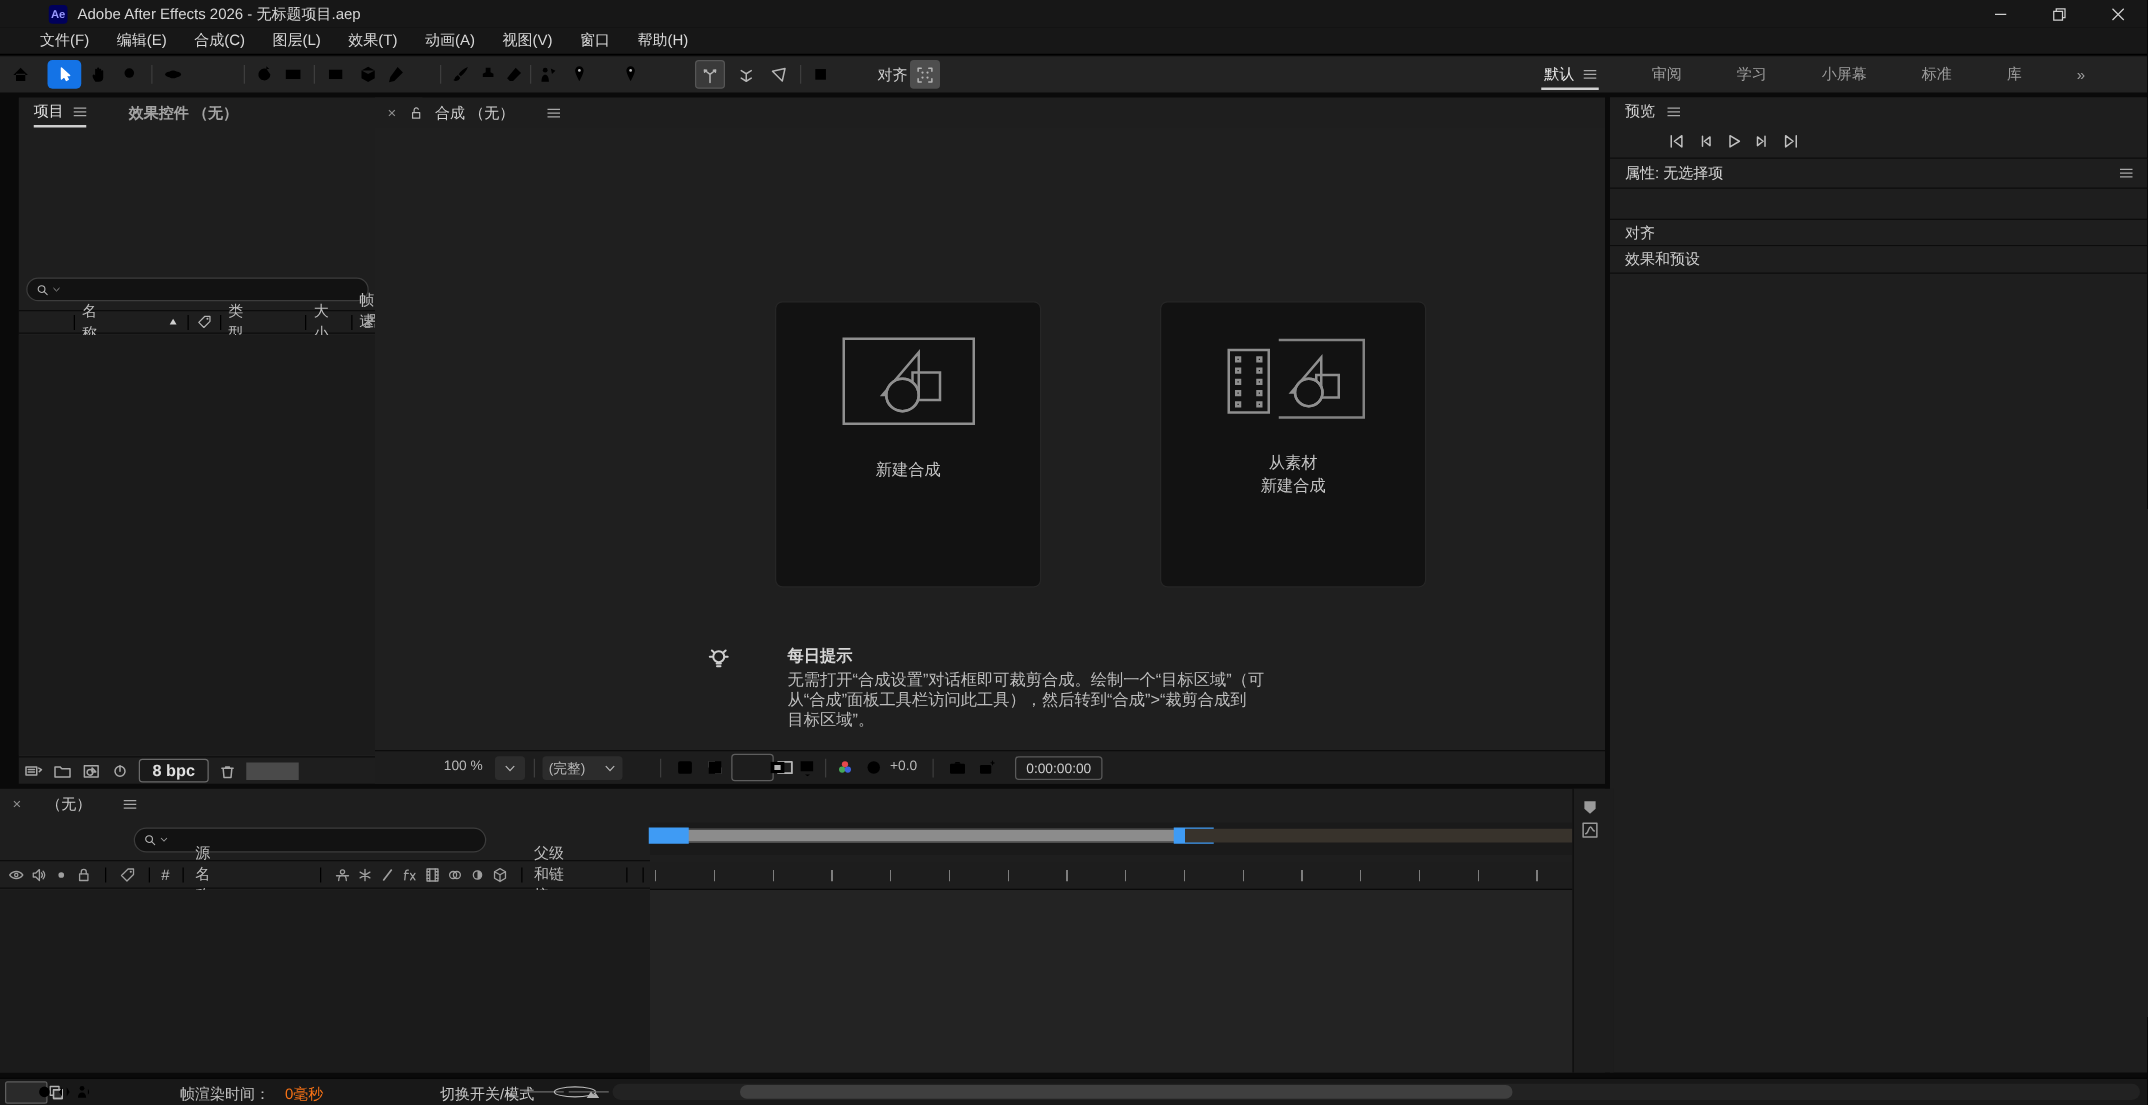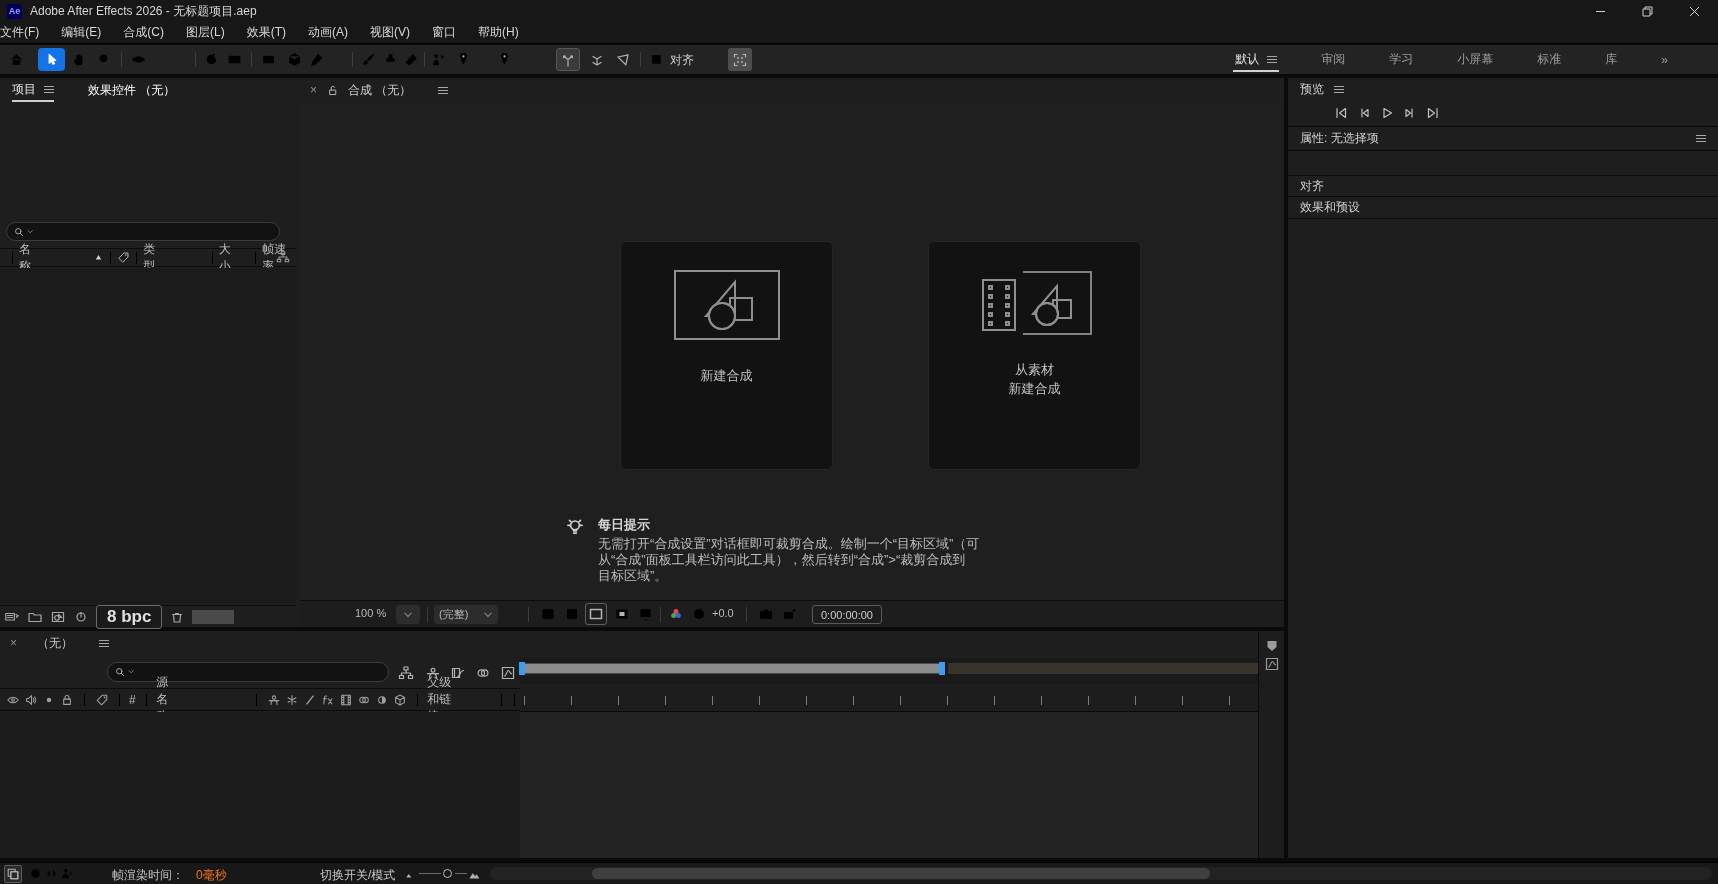--- a/index.html
+++ b/index.html
@@ -1,18 +1,18 @@
 <!DOCTYPE html>
 <html><head>
 <meta charset="utf-8">
 <style>
   html,body{margin:0;padding:0;background:#050505;}
   *{box-sizing:border-box;font-family:"Liberation Sans","DejaVu Sans",sans-serif;}
   #app{position:relative;width:1718px;height:884px;background:#0a0a0a;overflow:hidden;color:#c8c8c8;font-size:12px;}
-  .abs{position:absolute;}
+  .abs{position:absolute;padding-left:32px;}
   .ic{display:inline-block;width:16px;height:16px;color:#b4b4b4;flex:none;}
   .ic svg{width:100%;height:100%;display:block;fill:none;stroke:currentColor;stroke-width:1.2;stroke-linecap:round;stroke-linejoin:round;}
   .burger{display:inline-block;width:10px;height:7px;border-top:1px solid #a8a8a8;border-bottom:1px solid #a8a8a8;position:relative;flex:none;}
   .burger:after{content:"";position:absolute;left:0;right:0;top:2px;border-top:1px solid #a8a8a8;}
   
   #titlebar{left:0;top:0;width:1718px;height:22px;background:#171717;display:flex;align-items:center;}
   #aelogo{width:15px;height:15px;margin-left:7px;border-radius:3px;background:#00005b;color:#9999ff;font-size:9px;font-weight:bold;display:flex;align-items:center;justify-content:center;}
   #wintitle{margin-left:8px;color:#d6d6d6;font-size:12px;}
   #winctrls{margin-left:auto;display:flex;height:100%;}
   .winbtn{width:47px;height:100%;display:flex;align-items:center;justify-content:center;color:#cfcfcf;font-size:11px;}
@@ -28,27 +28,27 @@
   .axisbtn.on{background:#3a3a3a;border:1px solid #565656;}
   .boxsel{background:#4e4e4e;border-radius:3px;}
   #wstabs{position:absolute;right:0;top:0;height:29px;display:flex;align-items:center;}
   .wstab{color:#9d9d9d;padding:0 10px;height:100%;display:flex;align-items:center;gap:8px;position:relative;margin:0 12px;}
   .wstab.active{color:#e8e8e8;}
   .wstab.active:after{content:"";position:absolute;left:8px;right:8px;bottom:2px;height:2px;background:#d2d2d2;}
   
   .panel{position:absolute;background:#1e1e1e;}
   .ptabrow{height:24px;display:flex;align-items:center;gap:8px;padding-left:12px;}
   .tabact{color:#e0e0e0;display:flex;align-items:center;gap:8px;height:100%;border-bottom:2px solid #cfcfcf;}
-  .tabdim{color:#ffffff;margin-left:26px;}
+  .tabdim{color:#a3a3a3;margin-left:26px;font-weight:bold;}
   .pill{background:#121212;border:1px solid #3c3c3c;border-radius:10px;display:flex;align-items:center;padding:0 6px;gap:2px;}
   .pill input{background:transparent;border:none;outline:none;color:#ccc;width:100%;font-size:11px;}
   .colrow{display:flex;align-items:center;color:#bdbdbd;font-size:12px;}
   .csep{width:1px;height:12px;background:#000;margin:0 6px;}
   .footico{color:#a8a8a8;}
-  .bpcbtn{border:1px solid #6a6a6a;border-radius:3px;color:#e0e0e0;font-size:17px;font-weight:bold;padding:1px 10px;background:#1a1a1a;}
+  .bpcbtn{border:1px solid #6a6a6a;border-radius:3px;color:#e0e0e0;font-size:13px;font-weight:bold;padding:1px 10px;background:#1a1a1a;}
   
   .card{position:absolute;width:213px;height:229px;background:#121212;border:1px solid #262626;border-radius:6px;display:flex;flex-direction:column;align-items:center;color:#bdbdbd;}
   .cardlbl{text-align:center;font-size:13px;line-height:19px;color:#c4c4c4;}
   
   #cbar{position:absolute;left:0;bottom:0;width:100%;height:27px;background:#1d1d1d;border-top:1px solid #0c0c0c;}
   .cbtxt{position:absolute;top:6px;color:#b9b9b9;font-size:11px;}
   .ddbtn{position:absolute;top:4px;height:19px;background:#2c2c2c;border-radius:3px;display:flex;align-items:center;justify-content:space-between;color:#b9b9b9;font-size:11px;padding:0 5px;gap:6px;}
   .cbico{position:absolute;top:5px;width:16px;height:16px;color:#b4b4b4;}
   .tcfield{position:absolute;top:4px;height:19px;border:1px solid #5a5a5a;border-radius:3px;color:#cdcdcd;font-size:11px;display:flex;align-items:center;padding:0 8px;font-family:"Liberation Mono","DejaVu Sans Mono",monospace;}
   
@@ -231,21 +231,21 @@
         <div class="wstab">
           <span>标准</span>
         </div>
         <div class="wstab">
           <span>库</span>
         </div>
         <div class="wstab" style="margin-right: 40px;">»</div>
       </div>
   </div>
 
-  <div class="panel" style="left:0;top:78px;width:323px;height:549px;">
+  <div class="panel" style="left:15px;top:78px;width:323px;height:549px;">
     <div class="ptabrow">
       <div class="tabact">
         <span>项目</span>
         <span class="burger"></span>
       </div>
       <span class="tabdim">效果控件 （无）</span>
     </div>
     <div class="pill abs" style="left:6px;top:144px;width:274px;height:19px;">
       <i class="ic" style="width:12px;height:12px">
           <svg viewBox="0 0 16 16">

